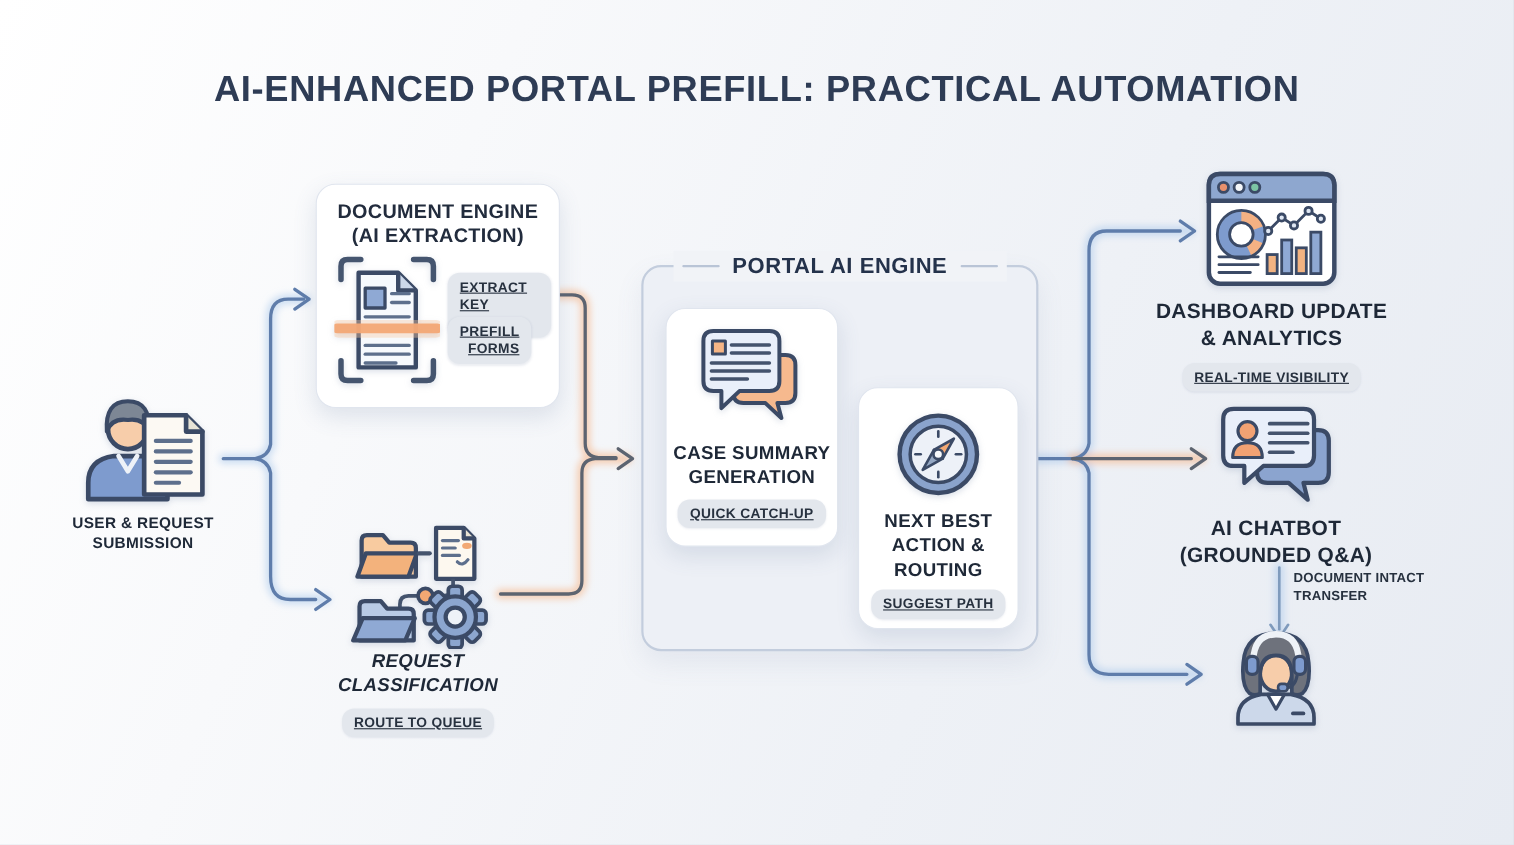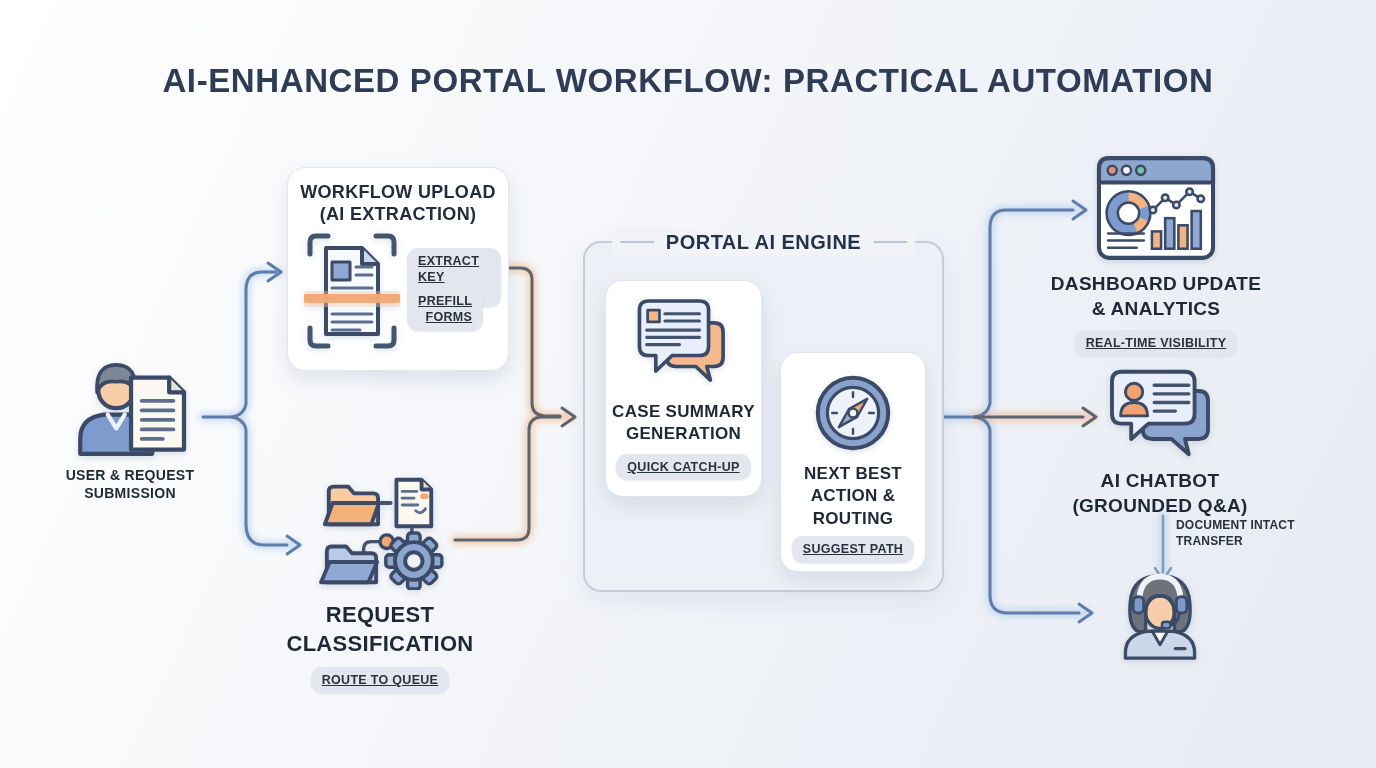--- a/index.html
+++ b/index.html
@@ -35,21 +35,21 @@
   .card-upload{left:287px;top:167px;width:220px;height:202px;}
   .card-upload .card-title{
     margin-top:14px;text-align:center;font-size:18px;font-weight:700;
     color:#222c3d;line-height:1.22;letter-spacing:.3px;
   }
   .card-upload .icon{left:16px;top:62px;}
   .badge-extract{left:119px;top:80px;width:94px;text-align:left;box-sizing:border-box;}
   .badge-prefill{left:119px;top:120px;text-align:right;}
 
   .node-classification{left:278px;top:474px;width:204px;}
-  .node-classification .label{font-size:22px;margin-top:10px;}
+  .node-classification .label{font-size:17px;margin-top:0;font-style:italic;}
   .node-classification .badge{margin-top:9px;}
 
   .engine{
     left:583px;top:241px;width:357px;height:347px;
     background:#edf0f6;border:2px solid #c3cddd;border-radius:18px;
     box-shadow:0 10px 24px rgba(100,120,160,.10);
   }
   .engine-legend{
     position:absolute;top:-15px;left:50%;transform:translateX(-50%);
     display:flex;align-items:center;gap:12px;background:#f1f3f7;padding:0 8px;
@@ -129,21 +129,21 @@
         <path d="M975 417 H1083"></path>
         <path d="M1083 408 L1096 417 L1083 426"></path>
       </g>
       <g stroke="#7f9bbd" stroke-width="2.4">
         <path d="M1163 516 V572"></path>
         <path d="M1155 568 L1163 580 L1171 568"></path>
       </g>
     </g>
   </svg>
 
-  <div class="abs title">AI-ENHANCED PORTAL WORKFLOW: PRACTICAL AUTOMATION</div>
+  <div class="abs title">AI-ENHANCED PORTAL PREFILL: PRACTICAL AUTOMATION</div>
 
   <div class="abs node node-user">
     <svg class="icon" width="140" height="108" viewBox="0 0 130 102">
       <g stroke="#3b4a66" stroke-width="4" stroke-linejoin="round" stroke-linecap="round">
         <path d="M18 98 V84 Q18 64 40 61 H64 Q86 64 86 84 V98 Z" fill="#7e9bce"></path>
         <path d="M44 61 L52 74 L60 61" fill="none" stroke="#eef2f8" stroke-width="4"></path>
         <circle cx="52" cy="38" r="17" fill="#f7cdaa"></circle>
         <path d="M34 40 Q32 14 52 14 Q72 14 70 40 Q66 28 52 30 Q38 28 34 40 Z" fill="#7d8795" stroke-width="3.5"></path>
         <path d="M66 26 H102 L116 40 V94 H66 Z" fill="#fcf9f3"></path>
         <path d="M102 26 V40 H116" fill="#e7e3d6"></path>
@@ -154,21 +154,21 @@
           <path d="M76 75 H106"></path>
             <path d="M76 84 H96"></path>
         </g>
       </g>
     </svg>
     <div class="label prel">USER &amp; REQUEST
 SUBMISSION</div>
   </div>
 
   <div class="abs card card-upload">
-    <div class="card-title prel">WORKFLOW UPLOAD
+    <div class="card-title prel">DOCUMENT ENGINE
 (AI EXTRACTION)</div>
     <svg class="abs icon" width="96" height="122" viewBox="0 0 96 122">
       <g stroke="#45556f" stroke-width="5" fill="none" stroke-linecap="round">
         <path d="M6 24 V12 Q6 6 12 6 H24"></path>
         <path d="M72 6 H84 Q90 6 90 12 V24"></path>
         <path d="M6 98 V110 Q6 116 12 116 H24"></path>
         <path d="M90 98 V110 Q90 116 84 116 H72"></path>
       </g>
       <g stroke="#3b4a66" stroke-width="4" stroke-linejoin="round">
         <path d="M22 18 H58 L74 34 V104 H22 Z" fill="#f6f9fd"></path>

